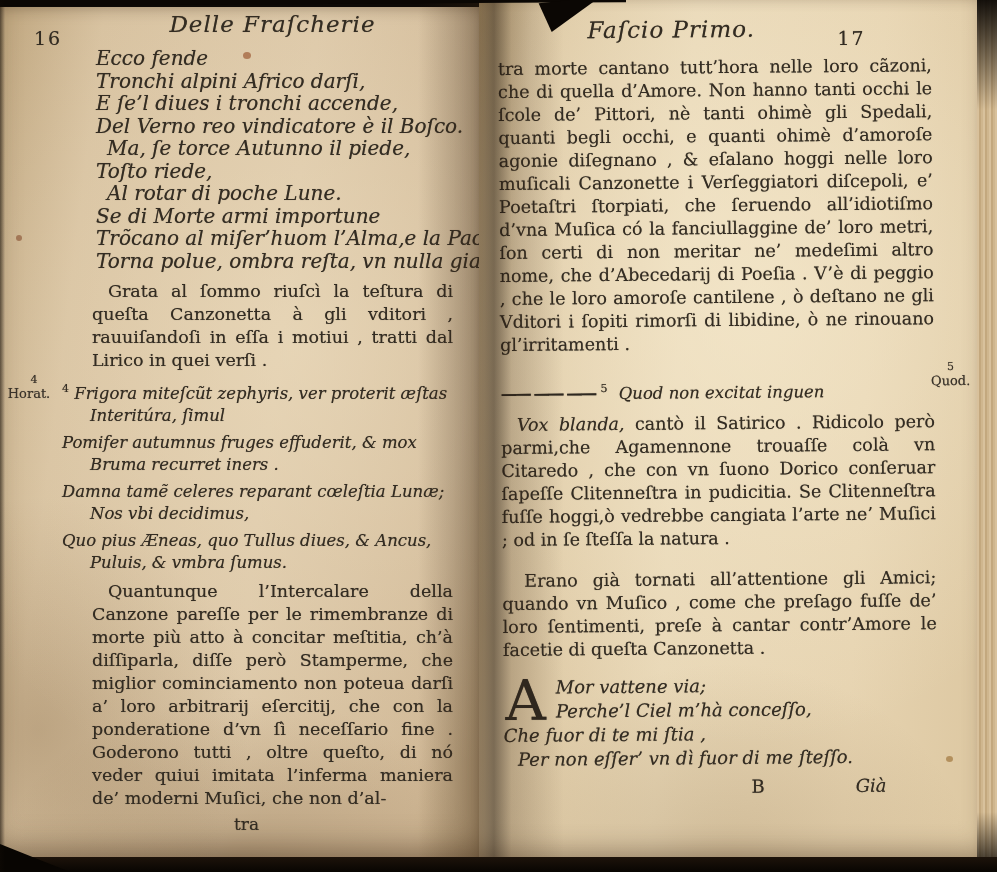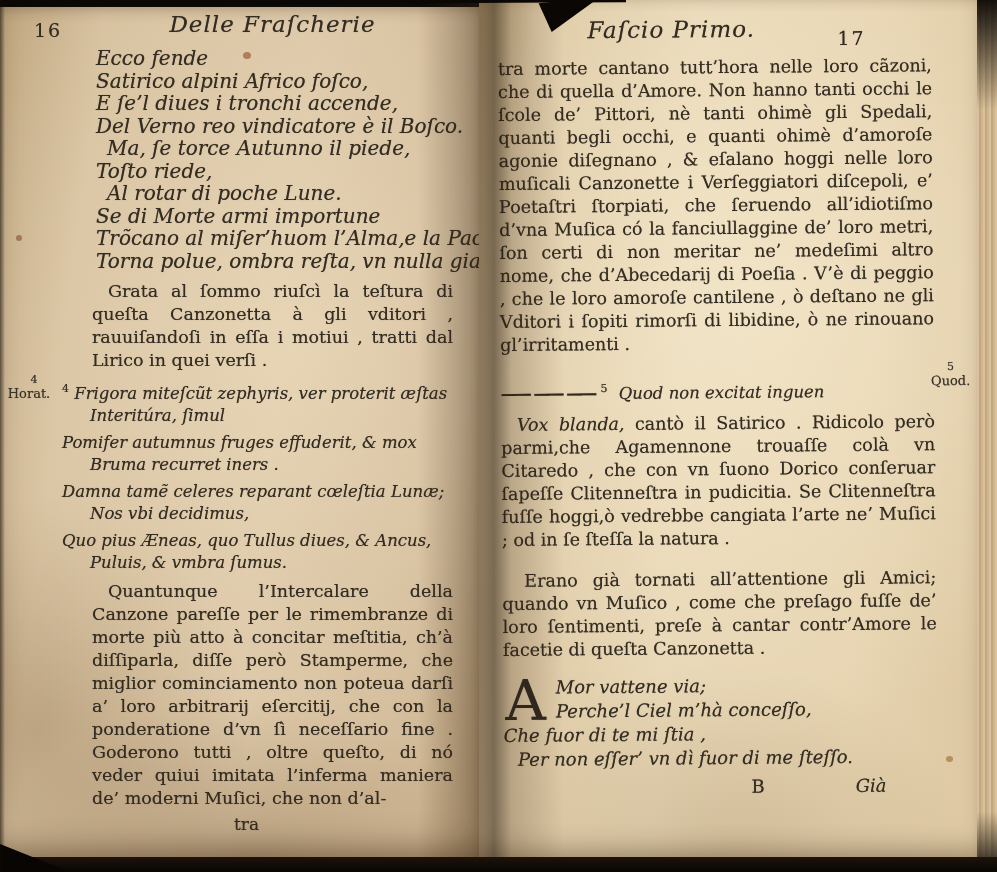--- a/index.html
+++ b/index.html
@@ -27,21 +27,21 @@
       radial-gradient(90% 45% at 50% 102%, rgba(130,100,60,.25), rgba(130,100,60,0) 55%),
       linear-gradient(93deg,#c0a679 0%,#dcc7a2 10%,#e8d7b6 40%,#e6d3b0 75%,#ddc8a2 100%);
     box-shadow: inset 0 -18px 26px -12px rgba(60,38,18,.42), inset 0 8px 14px -10px rgba(60,38,18,.3);
   }
   .inner-left{position:relative;width:100%;height:100%;padding:4px 26px 0 92px;box-sizing:border-box;}
   .inner-right{position:relative;width:100%;height:100%;padding:14px 42px 0 22px;box-sizing:border-box;transform:rotate(-0.5deg);}
   
   .txt{ text-shadow:0 0 .7px rgba(51,44,34,.6); }
   .header-row{position:relative;height:32px;margin-bottom:4px;}
   .pagenum{font-size:19px;letter-spacing:2px;}
-  .pagenum-left{position:absolute;left:-58px;top:8px;}
+  .pagenum-left{position:absolute;left:-58px;top:16px;}
   .pagenum-right{position:absolute;right:66px;top:14px;}
   .runtitle{
     display:block;text-align:center;font-style:italic;font-size:23px;letter-spacing:1px;
   }
   .runtitle-right{position:absolute;left:90px;top:2px;}
   .verse{font-style:italic;font-size:20px;line-height:22.5px;margin:2px 0 8px 4px;}
   .verse .vline{white-space:nowrap;}
   .verse .ind1{padding-left:11px;}
   p.prose{
     font-size:17.5px;line-height:23px;text-align:justify;margin:4px 0 4px 0;
@@ -116,21 +116,21 @@
   <div class="page page-left txt">
     <div class="inner-left">
 
       <div class="header-row">
         <span class="pagenum pagenum-left">16</span>
         <span class="runtitle">Delle Fraſcherie</span>
       </div>
 
       <div class="verse">
         <div class="vline">Ecco fende</div>
-        <div class="vline">Satirico alpini Africo foſco,</div>
+        <div class="vline">Tronchi alpini Africo darſi,</div>
         <div class="vline">E ſe’l diues i tronchi accende,</div>
         <div class="vline">Del Verno reo vindicatore è il Boſco.</div>
         <div class="vline ind1">Ma, ſe torce Autunno il piede,</div>
         <div class="vline">Toſto riede,</div>
         <div class="vline ind1">Al rotar di poche Lune.</div>
         <div class="vline">Se di Morte armi importune</div>
         <div class="vline">Trõcano al miſer’huom l’Alma,e la Pace,</div>
         <div class="vline">Torna polue, ombra reſta, vn nulla giace.</div>
       </div>
 

